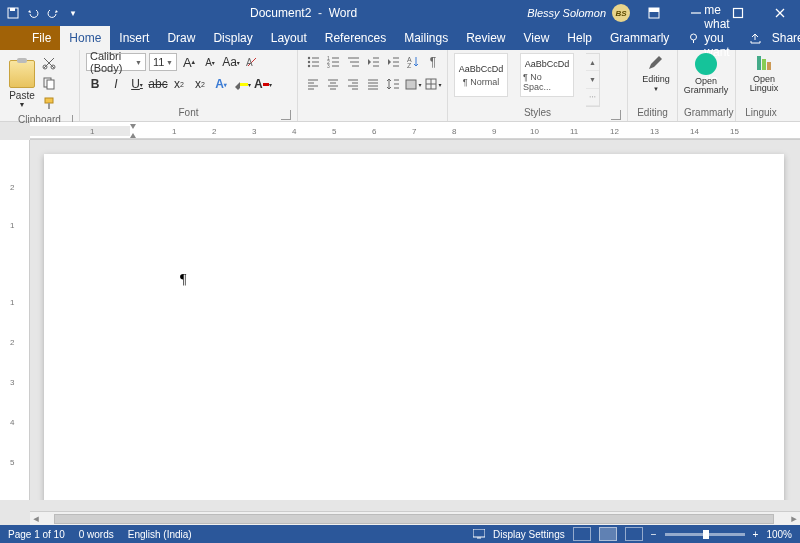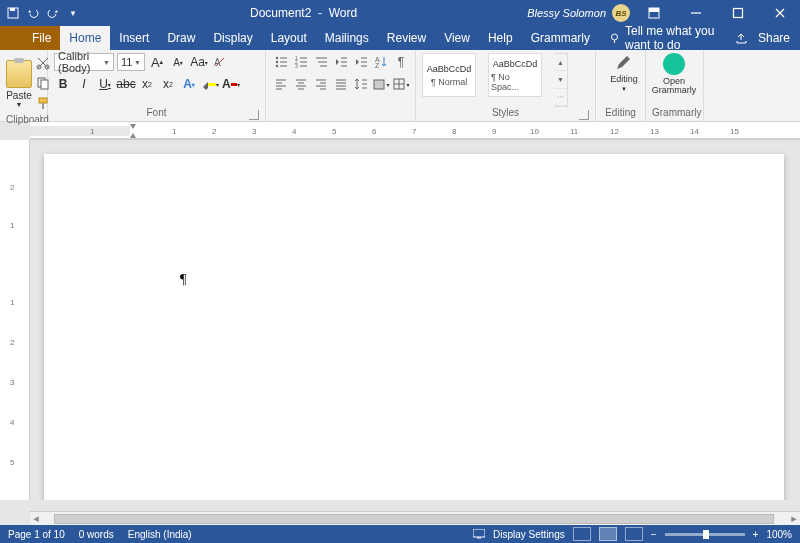--- a/index.html
+++ b/index.html
@@ -138,20 +138,21 @@
   </div>
 </div>
 
 <div class="tabs">
   <div class="tab file">File</div>
   <div class="tab active">Home</div>
   <div class="tab">Insert</div>
   <div class="tab">Draw</div>
   <div class="tab">Display</div>
   <div class="tab">Layout</div>
+  <div class="tab">References</div>
   <div class="tab">Mailings</div>
   <div class="tab">Review</div>
   <div class="tab">View</div>
   <div class="tab">Help</div>
   <div class="tab">Grammarly</div>
   <div class="spacer"></div>
   <div class="tell">
     <span>
         <svg width="11" height="11">
           <circle cx="5.5" cy="4" r="3" fill="none" stroke="#fff"></circle>
@@ -165,21 +166,21 @@
         <svg width="11" height="11">
           <path d="M5 1v6M2 4l3-3 3 3M1 8v2h9V8" fill="none" stroke="#fff"></path>
         </svg>
       </span>
     <span>Share</span>
   </div>
 </div>
 
 <div class="ribbon">
 
-  <div class="group" style="width:48px">
+  <div class="group" style="width:80px">
     <div class="g-body">
       <div class="paste-big">
         <div class="ic"></div>
         <div class="lbl">Paste</div>
         <div class="dd">▼</div>
       </div>
       <div class="clip-side">
         <span class="small-btn">
             <svg width="14" height="14">
               <path d="M2 2l10 10M12 2L2 12" stroke="#666" fill="none"></path>
@@ -401,20 +402,33 @@
   </div>
 
   <div class="group" style="width:58px">
     <div class="bigbtn">
       <div class="circ" style="background:#15c39a"></div>
       <span class="lbl">Open Grammarly</span>
     </div>
     <div class="group-label">Grammarly</div>
   </div>
 
+  <div class="group" style="width:50px;border-right:none">
+    <div class="bigbtn">
+      <span>
+          <svg width="20" height="20">
+            <rect x="3" y="3" width="4" height="14" fill="#4a8"></rect>
+            <rect x="8" y="6" width="4" height="11" fill="#8c5"></rect>
+            <rect x="13" y="9" width="4" height="8" fill="#c95"></rect>
+          </svg>
+        </span>
+      <span class="lbl">Open Linguix</span>
+    </div>
+    <div class="group-label">Linguix</div>
+  </div>
 </div>
 
 <div class="ruler-h">
   <svg width="770" height="18">
     <rect x="0" y="4" width="100" height="10" fill="#e8e8e8"></rect>
     <g fill="#777" font-size="8">
       <text x="60" y="12">1</text>
       <text x="142" y="12">1</text>
         <text x="182" y="12">2</text>
         <text x="222" y="12">3</text>

